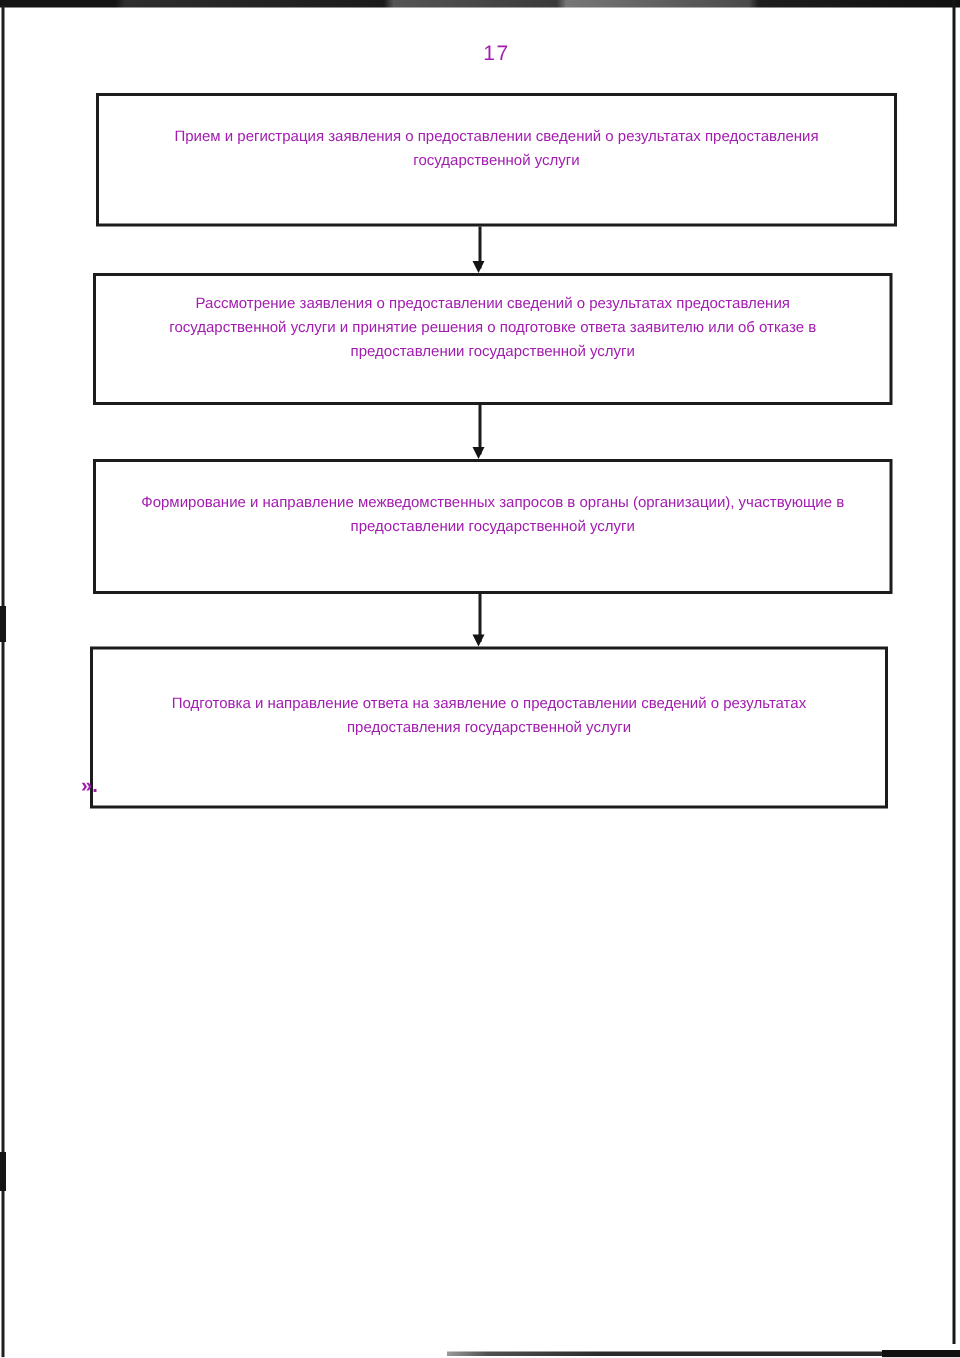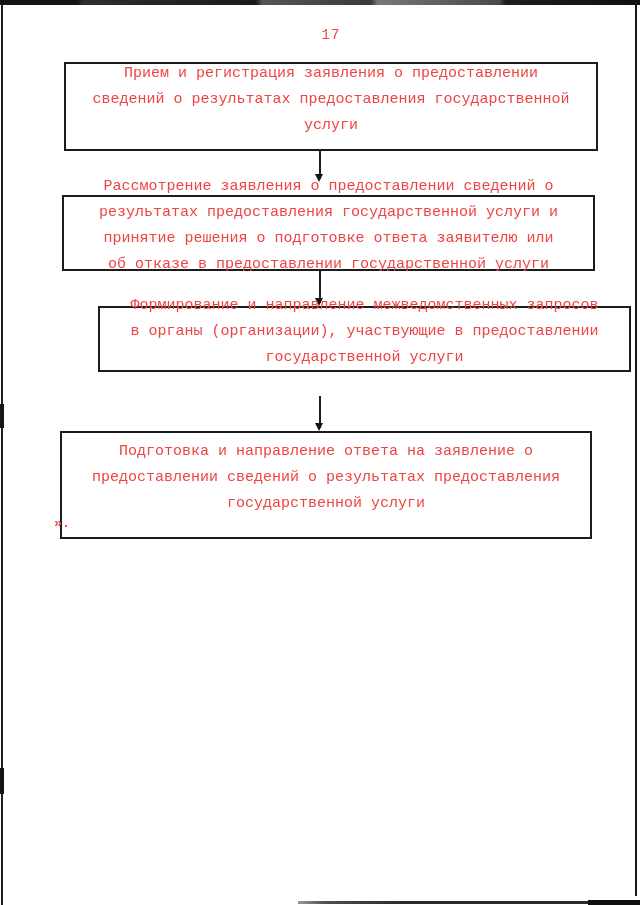--- a/index.html
+++ b/index.html
@@ -6,22 +6,22 @@
     margin: 0;
     padding: 0;
     background: #ffffff;
   }
   .page {
     position: relative;
     width: 640px;
     height: 905px;
     background: #ffffff;
     overflow: hidden;
-    font-family: Liberation Mono, monospace;
-    color: #ef4444;
+    font-family: Liberation Sans, sans-serif;
+    color: #a21caf;
   }
 
   
   .scan-top {
     position: absolute; left: 0; top: 0;
     width: 640px; height: 5px;
     background: linear-gradient(90deg,
       #141414 0%, #141414 12%, #2e2e2e 13%, #1b1b1b 40%,
       #555 41%, #3a3a3a 58%, #777 59%, #4a4a4a 78%, #1e1e1e 79%, #101010 100%);
   }
@@ -69,27 +69,27 @@
 
   .fc-box {
     position: absolute;
     border: 2px solid #1c1c1c;
     background: #ffffff;
     display: flex;
     align-items: center;
     justify-content: center;
     box-sizing: border-box;
     text-align: center;
-    font-size: 15px;
-    line-height: 26px;
+    font-size: 10px;
+    line-height: 16px;
     padding: 0 26px 14px 26px;
   }
   .box1 { left: 64px; top: 62px;  width: 534px; height: 89px; }
-  .box2 { left: 62px; top: 182px; width: 533px; height: 76px; margin-top: 13px; }
-  .box3 { left: 62px; top: 306px; width: 533px; height: 66px; margin-left: 36px; }
+  .box2 { left: 62px; top: 182px; width: 533px; height: 88px; }
+  .box3 { left: 62px; top: 306px; width: 533px; height: 90px; }
   .box4 { left: 60px; top: 431px; width: 532px; height: 108px; }
 
   .arrow {
     position: absolute;
     left: 313px;
     width: 14px;
   }
   .arrow1 { top: 151px; height: 31px; }
   .arrow2 { top: 270px; height: 36px; }
   .arrow3 { top: 396px; height: 35px; }

